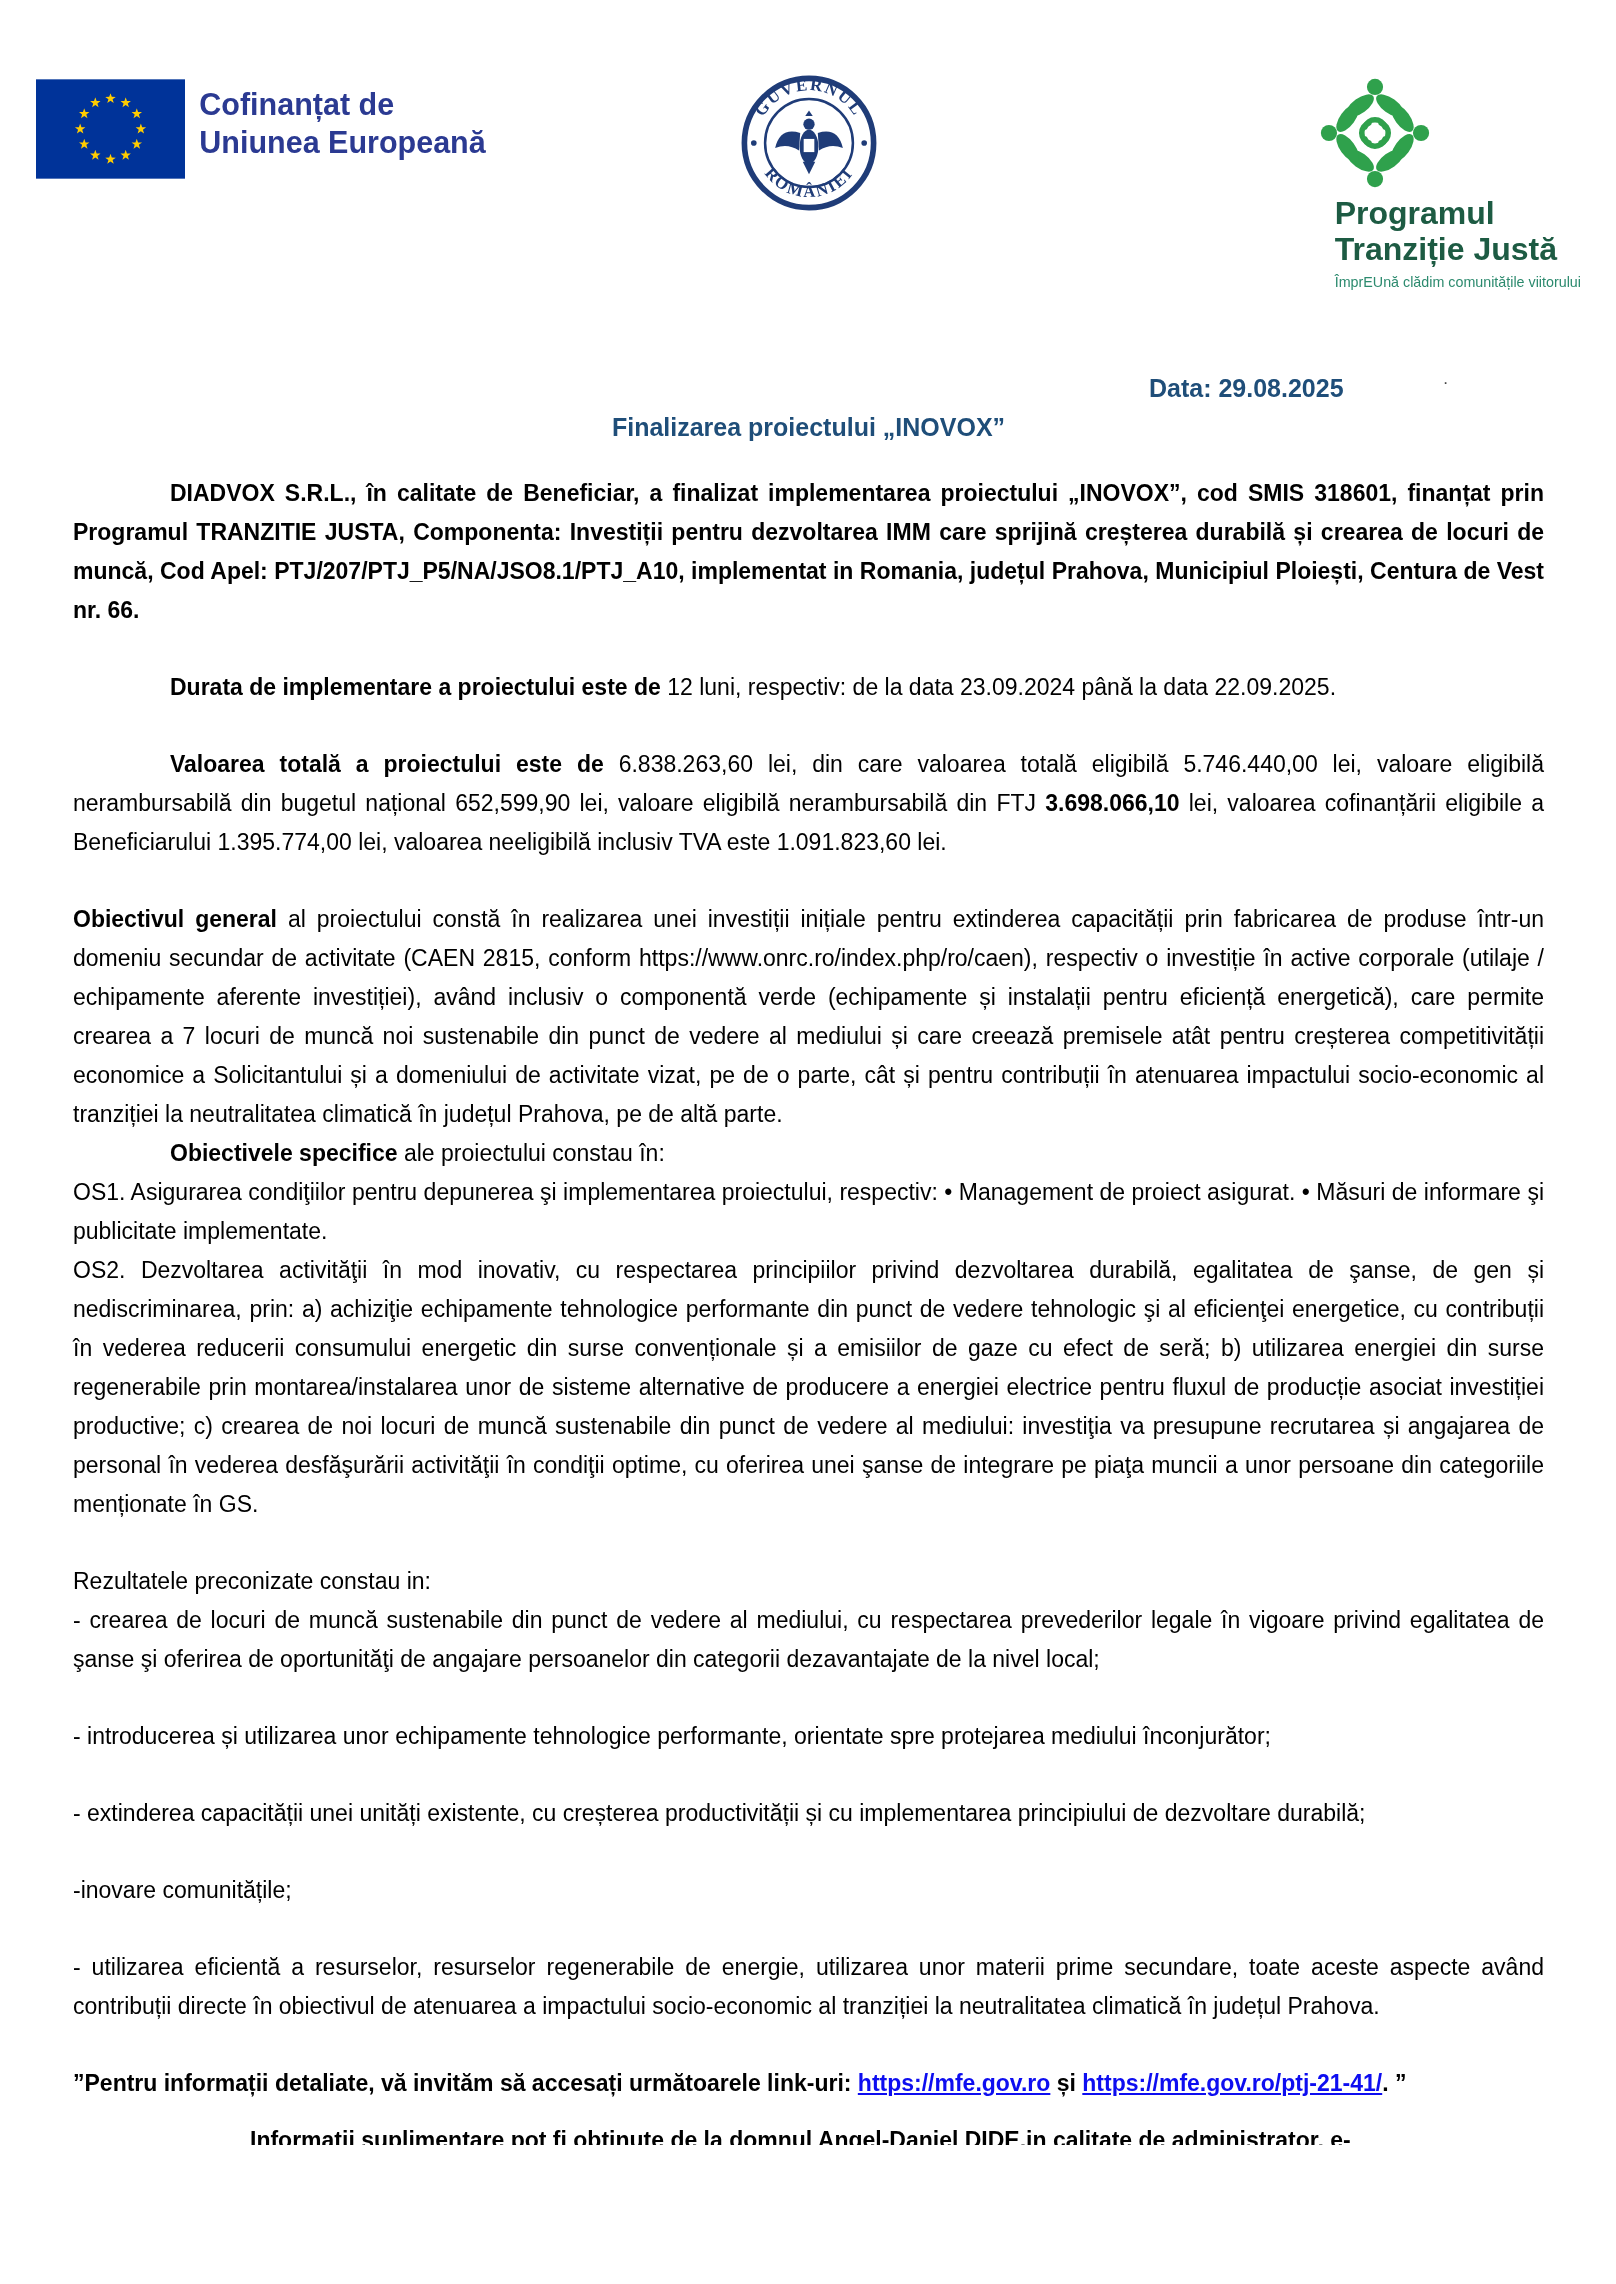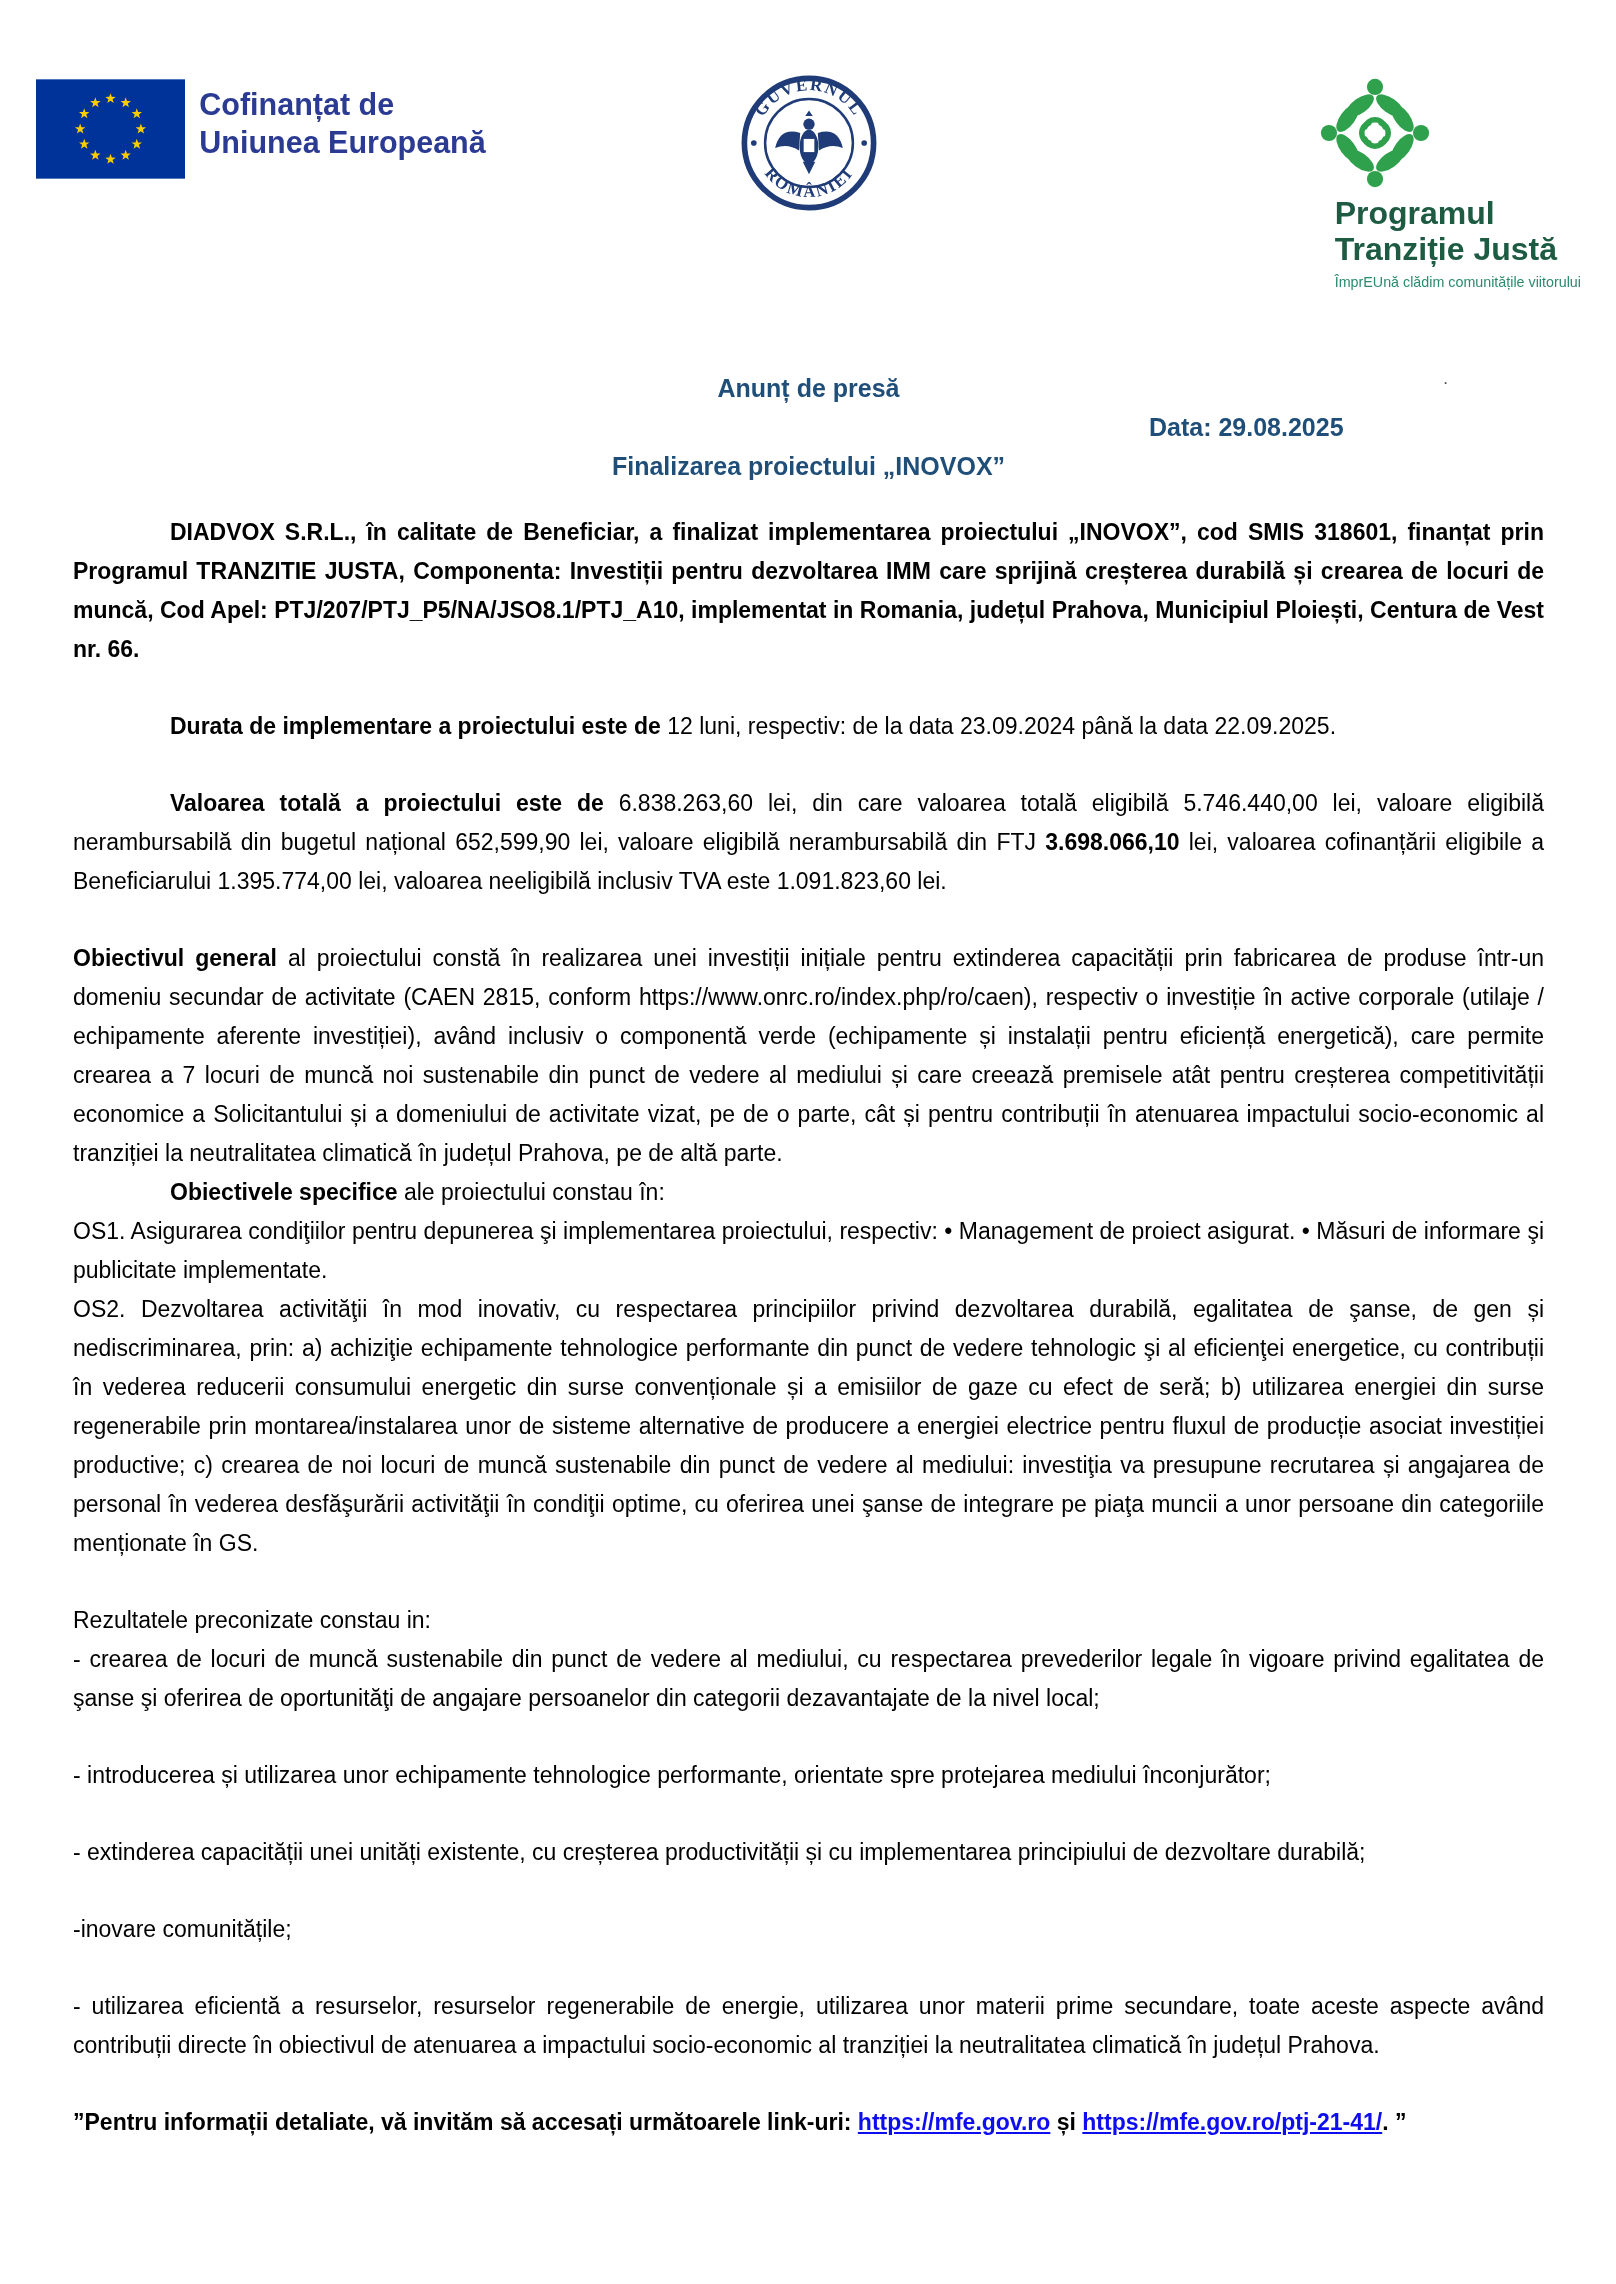--- a/index.html
+++ b/index.html
@@ -186,21 +186,20 @@
             <div>Programul</div>
             <div>Tranziție Justă</div>
           </div>
           <div class="ptj-tagline">ÎmprEUnă clădim comunitățile viitorului</div>
         </div>
       </div>
     </div>
   </header>
 
   <section class="title-block">
-    <div class="doc-title">Anunț de presă</div>
     <div class="doc-date">Data: 29.08.2025</div>
     <div class="doc-subtitle">Finalizarea proiectului „INOVOX”</div>
     <span class="stray-dot">.</span>
   </section>
 
   <main class="doc-body">
       <p class="para justify indent"><span class="b">DIADVOX S.R.L., în calitate de Beneficiar, a finalizat implementarea proiectului „INOVOX”, cod SMIS 318601, finanțat prin Programul TRANZITIE JUSTA, Componenta: Investiții pentru dezvoltarea IMM care sprijină creșterea durabilă și crearea de locuri de muncă, Cod Apel: PTJ/207/PTJ_P5/NA/JSO8.1/PTJ_A10, implementat in Romania, județul Prahova, Municipiul Ploiești, Centura de Vest nr. 66.</span></p>
       <p class="para indent gap"><span class="b">Durata de implementare a proiectului este de </span><span>12 luni, respectiv: de la data 23.09.2024 până la data 22.09.2025.</span></p>
       <p class="para justify indent gap"><span class="b">Valoarea totală a proiectului este de </span><span>6.838.263,60 lei, din care valoarea totală eligibilă 5.746.440,00 lei, valoare eligibilă nerambursabilă din bugetul național 652,599,90 lei, valoare eligibilă nerambursabilă din FTJ </span><span class="b">3.698.066,10</span><span> lei, valoarea cofinanțării eligibile a Beneficiarului 1.395.774,00 lei, valoarea neeligibilă inclusiv TVA este 1.091.823,60 lei.</span></p>
       <p class="para justify gap"><span class="b">Obiectivul general</span><span> al proiectului constă în realizarea unei investiții inițiale pentru extinderea capacității prin fabricarea de produse într-un domeniu secundar de activitate (CAEN 2815, conform https://www.onrc.ro/index.php/ro/caen), respectiv o investiție în active corporale (utilaje / echipamente aferente investiției), având inclusiv o componentă verde (echipamente și instalații pentru eficiență energetică), care permite crearea a 7 locuri de muncă noi sustenabile din punct de vedere al mediului și care creează premisele atât pentru creșterea competitivității economice a Solicitantului și a domeniului de activitate vizat, pe de o parte, cât și pentru contribuții în atenuarea impactului socio-economic al tranziției la neutralitatea climatică în județul Prahova, pe de altă parte.</span></p>

